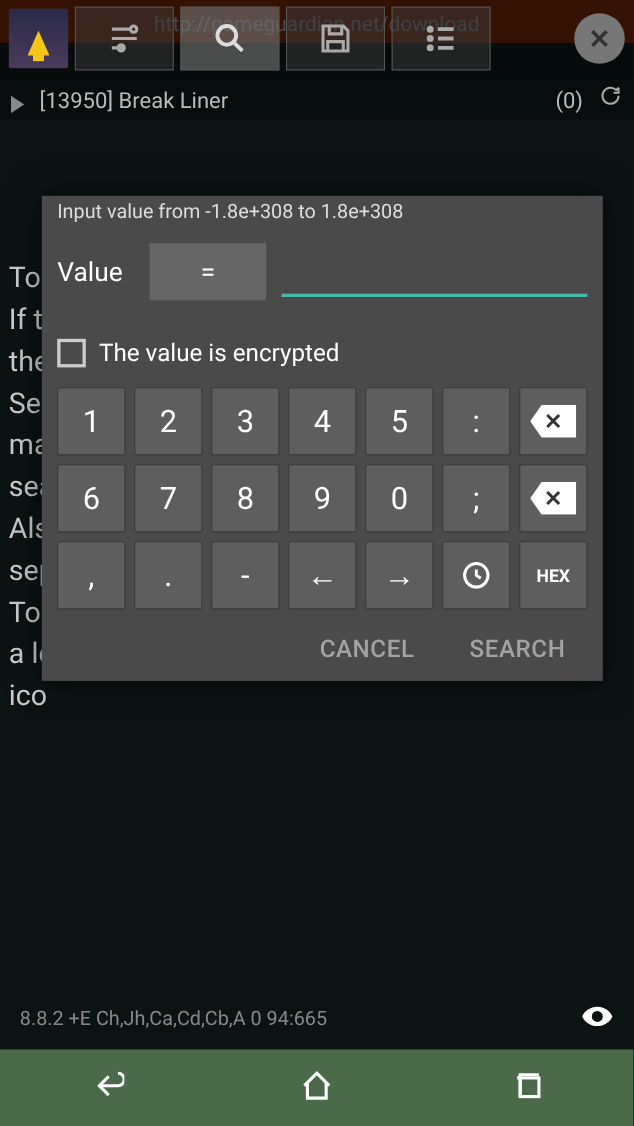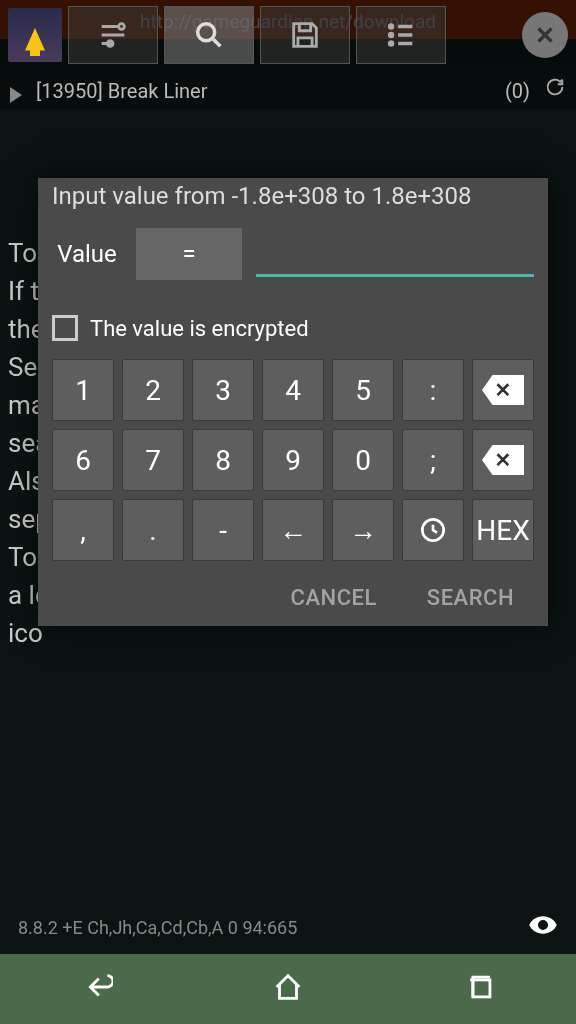--- a/index.html
+++ b/index.html
@@ -14,32 +14,32 @@
 .top-btn svg { width: 34px; height: 34px; }
 .close-btn { margin-left: auto; width: 46px; height: 46px; border-radius: 50%; background: #777; display: flex; align-items: center; justify-content: center; }
 .close-btn svg { width: 26px; height: 26px; }
 .process-row { display: flex; align-items: flex-end; gap: 14px; padding: 6px 10px; color: #bbb; font-size: 20px; background: rgba(0,0,0,0.3); }
 .play-tri { width: 0; height: 0; border-left: 12px solid #888; border-top: 8px solid transparent; border-bottom: 8px solid transparent; }
 .process-row .count { margin-left: auto; }
 .refresh svg { width: 22px; height: 22px; }
 .bg-text { position: absolute; left: 8px; top: 234px; color: #ccc; font-size: 26px; line-height: 38px; white-space: pre; }
 .dialog { position: absolute; left: 38px; right: 28px; top: 178px; background: #4a4a4a; padding: 0 14px 16px; box-shadow: 0 0 30px rgba(0,0,0,0.6); }
 .dlg-title { color: #fff; font-size: 26px; font-weight: 400; padding-top: 10px; }
-.dlg-sub { color: #ddd; font-size: 24px; margin-top: 4px; }
+.dlg-sub { color: #ddd; font-size: 18px; margin-top: 4px; }
 .row { display: flex; align-items: center; gap: 14px; margin-top: 18px; }
-.lbl { color: #fff; font-size: 24px; min-width: 70px; text-align: center; }
+.lbl { color: #fff; font-size: 24px; min-width: 70px; }
 .eq-btn { width: 118px; height: 52px; background: #666; color: #fff; font-size: 24px; display: flex; align-items: center; justify-content: center; }
 .value-input { flex: 1; height: 46px; background: transparent; border: none; border-bottom: 3px solid #4db6ac; color: #fff; font-size: 22px; outline: none; }
 .type-btn { flex: 1; height: 50px; background: #666; color: #fff; font-size: 22px; display: flex; align-items: center; justify-content: center; }
 .chk-row { display: flex; align-items: center; gap: 12px; margin-top: 35px; }
 .chk { width: 26px; height: 26px; border: 3px solid #ccc; }
 .chk-lbl { color: #fff; font-size: 22px; }
 .keypad { margin-top: 18px; display: grid; grid-template-columns: repeat(7, 1fr); gap: 8px; }
 .key { height: 62px; background: #5e5e5e; border: 1px solid #3a3a3a; color: #fff; font-size: 28px; display: flex; align-items: center; justify-content: center; border-radius: 2px; cursor: pointer; }
-.key.hex { font-size: 28px; font-weight: 400; }
+.key.hex { font-size: 16px; font-weight: 700; }
 .key .bsp { width: 42px; height: 30px; background: #fff; clip-path: polygon(25% 0,100% 0,100% 100%,25% 100%,0 50%); display: flex; align-items: center; justify-content: center; color: #333; font-size: 20px; font-weight: bold; }
 .dlg-actions { display: flex; justify-content: flex-end; gap: 50px; margin-top: 24px; padding-right: 20px; }
 .act { color: #a3a3a3; font-size: 22px; font-weight: 500; letter-spacing: 0.5px; cursor: pointer; }
 .footer { position: absolute; left: 18px; bottom: 80px; color: #888; font-size: 18px; display: flex; align-items: center; width: calc(100% - 36px); }
 .footer .eye { margin-left: auto; color: #fff; }
 .footer .eye svg { width: 30px; height: 30px; }
 .navbar { position: absolute; bottom: 0; left: 0; right: 0; height: 70px; background: #4a6a4a; display: flex; align-items: center; justify-content: space-around; }
 .navbar svg { width: 34px; height: 34px; color: #fff; }
 </style>
 </head>

